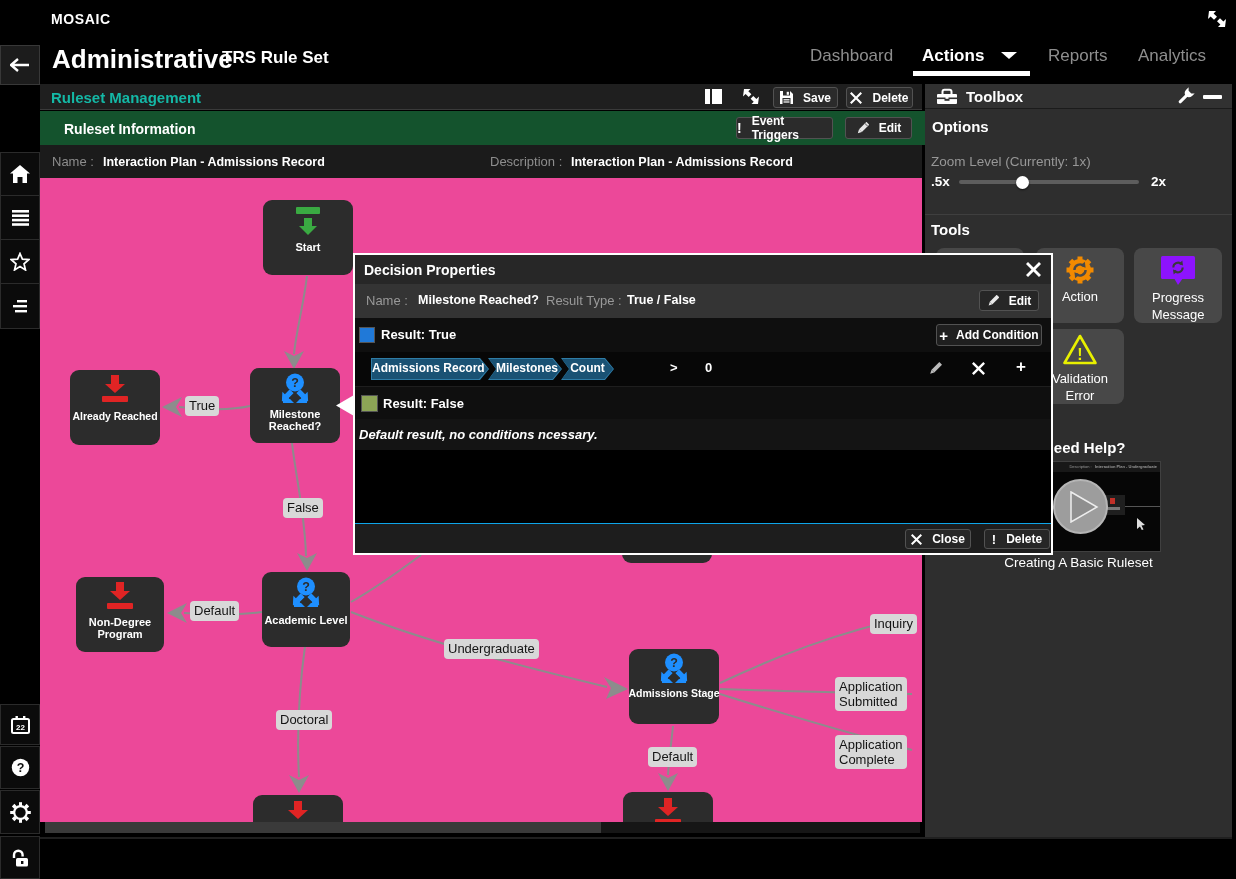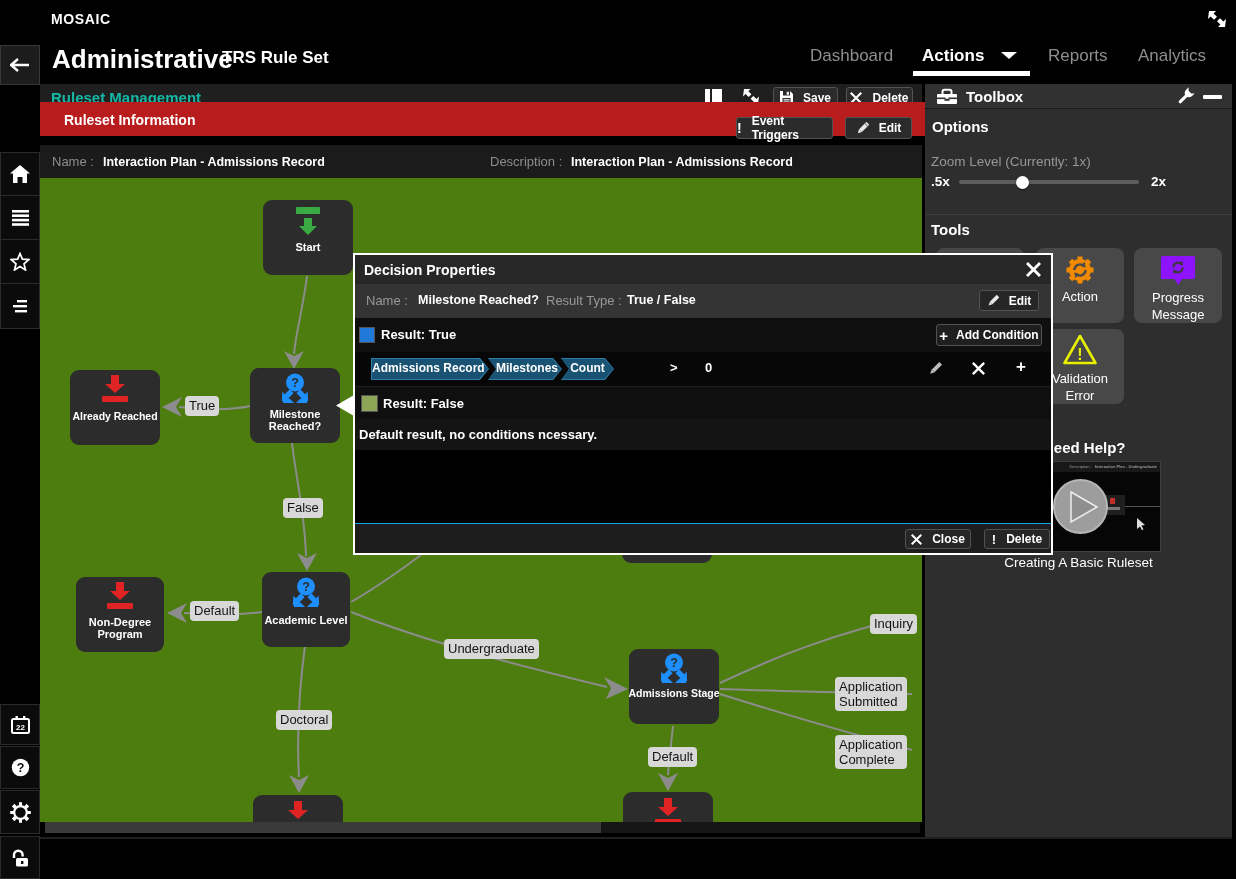--- a/index.html
+++ b/index.html
@@ -4,23 +4,23 @@
 <style>
 *{margin:0;padding:0;box-sizing:border-box}
 html,body{width:1236px;height:879px;background:#000;overflow:hidden}
 body{font-family:"Liberation Sans",sans-serif;-webkit-font-smoothing:antialiased}
 #app{position:absolute;left:0;top:0;width:1236px;height:879px;background:#000;color:#fff}
 .abs{position:absolute}
 
 .cell{position:absolute;left:0;width:40px;background:#0b0b0b;border:1px solid #2b2b2b;display:flex;align-items:center;justify-content:center}
 
 #bar1{position:absolute;left:40px;top:84px;width:882px;height:26px;background:#1f1f1f;border-bottom:1px solid #3a3a3a}
-#bar2{position:absolute;left:40px;top:102px;width:994px;height:34px;background:#b91c1c}
+#bar2{position:absolute;left:40px;top:111px;width:994px;height:34px;background:#14532d}
 #bar3{position:absolute;left:40px;top:145px;width:882px;height:33px;background:#1b1b1b}
-#canvas{position:absolute;left:40px;top:178px;width:882px;height:644px;background:#4d7c0f;overflow:hidden}
+#canvas{position:absolute;left:40px;top:178px;width:882px;height:644px;background:#ec4899;overflow:hidden}
 .btn{position:absolute;background:#2b2b2b;border:1px solid #525252;border-radius:3px;color:#fff;font-weight:bold;font-size:12px;display:flex;align-items:center;justify-content:center;gap:10px}
 
 .node{position:absolute;width:90px;height:75px;background:#2c2c2c;border-radius:9px;text-align:center;font-size:11px;font-weight:bold;color:#fff;z-index:2}
 .node .nt{position:absolute;left:50%;transform:translateX(-50%);line-height:11.5px;white-space:nowrap}
 .nicon{position:absolute;left:50%;transform:translateX(-50%)}
 .elabel{position:absolute;background:#d8d8d8;color:#141414;font-size:13px;border-radius:4px;text-align:center;z-index:3;line-height:16px;padding:2px 4px;white-space:nowrap}
 
 #panel{position:absolute;left:925px;top:84px;width:307px;height:753px;background:#2e2e2e}
 .tile{position:absolute;width:88px;height:75px;background:#484848;border-radius:8px;text-align:center;font-size:13px;color:#fff;z-index:1}
 
@@ -423,21 +423,21 @@
     <svg class="abs" style="left:617px;top:10px" width="13" height="13">
           <path d="M1.7,0 L6.5,4.8 L11.3,0 L13,1.7 L8.2,6.5 L13,11.3 L11.3,13 L6.5,8.2 L1.7,13 L0,11.3 L4.8,6.5 L0,1.7 Z" fill="#fff"></path>
         </svg>
     <div class="abs b" style="left:661px;top:5px;font-size:17px">+</div>
   </div>
   <div class="abs" style="left:0;top:131px;width:696px;height:33px;background:#0f0f0f;border-top:1px solid #1e1e1e">
     <div class="abs" style="left:6px;top:8px;width:17px;height:17px;background:#8da556;border:1px solid #555"></div>
     <div class="abs b" style="left:28px;top:9px">Result: False</div>
   </div>
   <div class="abs" style="left:0;top:164px;width:696px;height:31px;background:#141414">
-    <div class="abs b" style="left:4px;top:8px;">Default result, no conditions ncessary.</div>
+    <div class="abs b" style="left:4px;top:8px;font-style:italic">Default result, no conditions ncessary.</div>
   </div>
   <div class="abs" style="left:0;top:195px;width:696px;height:73px;background:#000"></div>
   <div class="abs" style="left:0;top:268px;width:696px;height:30px;background:#1d1d1d;border-top:1px solid #0ea5e9">
     <div class="btn" style="left:550px;top:5px;width:66px;height:20px;background:#262626">
           <svg width="11" height="11">
             <path d="M1.4,0 L5.5,4.1 L9.6,0 L11,1.4 L6.9,5.5 L11,9.6 L9.6,11 L5.5,6.9 L1.4,11 L0,9.6 L4.1,5.5 L0,1.4 Z" fill="#fff"></path>
           </svg>
           <span>Close</span>
         </div>
     <div class="btn" style="left:629px;top:5px;width:66px;height:20px;background:#262626">

